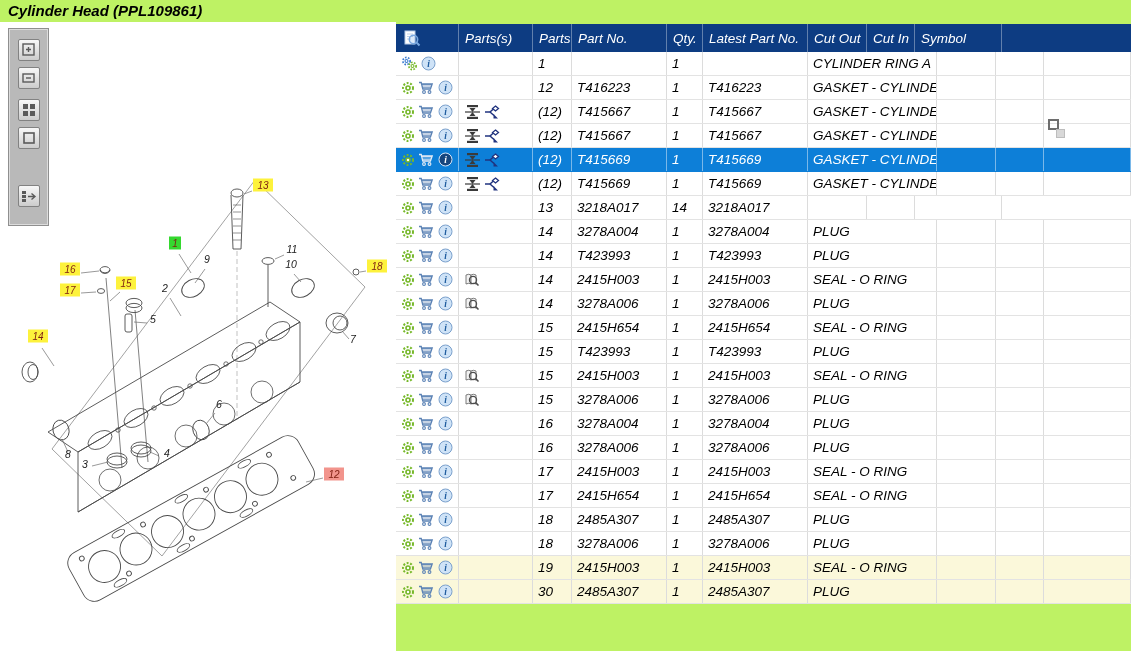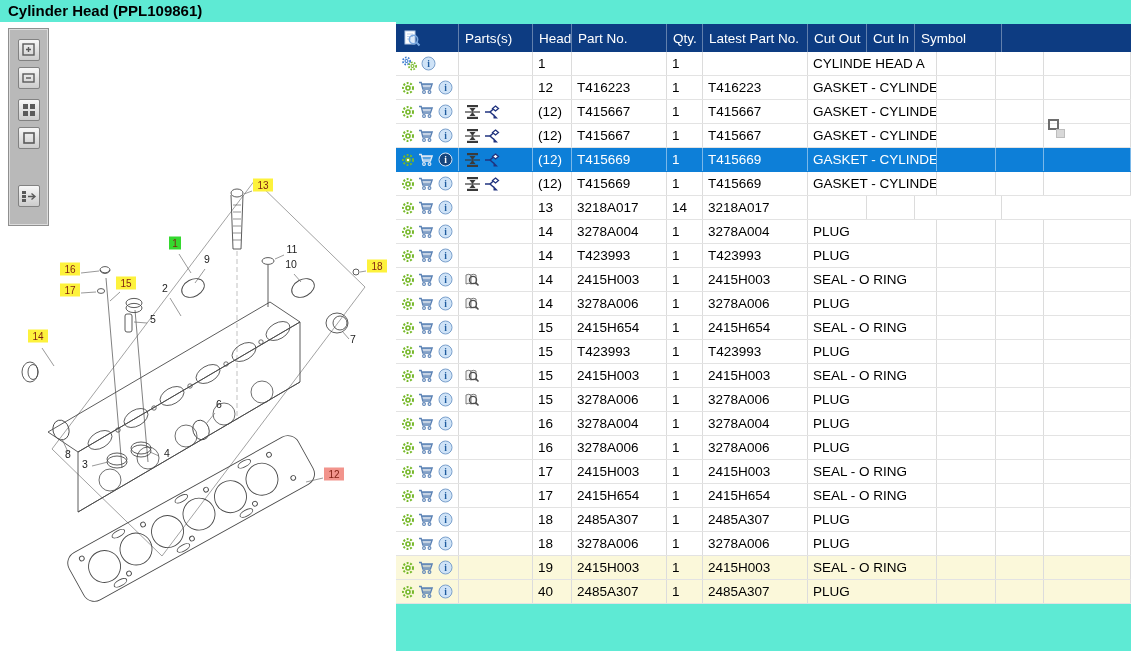--- a/index.html
+++ b/index.html
@@ -1,19 +1,19 @@
 <!DOCTYPE html>
 <html><head>
 <meta charset="utf-8">
 <style>
   * { margin:0; padding:0; box-sizing:border-box; }
   html,body { background:#fff; }
   .app {
     position:relative; width:1131px; height:651px; overflow:hidden;
-    font-family:"Liberation Sans", sans-serif; background:#5eead4;
+    font-family:"Liberation Sans", sans-serif; background:#bef264;font-style:italic;
   }
   .page-title {
     position:absolute; left:8px; top:2px; font-size:15px; font-weight:bold; color:#000;
   }
   
   .drawing-area { position:absolute; left:0; top:22px; width:396px; height:629px; background:#fff; }
   .drawing-svg { position:absolute; left:0; top:0; }
   .viewer-toolbar {
     position:absolute; left:8px; top:6px; width:41px; height:198px;
     background:#b9b9b9; border:1px solid #8f8f8f; box-shadow:inset 0 0 0 1px #dcdcdc;
@@ -285,21 +285,21 @@
           <span class="icon">
             <svg width="19" height="19" viewBox="0 0 19 19">
               <rect x="3" y="2" width="10" height="13" fill="#fff" stroke="#b9cde8" stroke-width="1"></rect>
               <path d="M5,5 h6 M5,7.5 h6 M5,10 h4" stroke="#b9cde8" stroke-width="0.9"></path>
               <circle cx="11.5" cy="10.5" r="4.2" fill="rgba(120,170,230,0.25)" stroke="#79a8e0" stroke-width="1.5"></circle>
               <path d="M14.5,13.5 L17.5,16.5" stroke="#79a8e0" stroke-width="2"></path>
             </svg>
           </span>
         </div>
         <div class="th" style="width: 74px;">Parts(s)</div>
-        <div class="th" style="width: 39px;">Head</div>
+        <div class="th" style="width: 39px;">Parts</div>
         <div class="th" style="width: 95px;">Part No.</div>
         <div class="th" style="width: 36px;">Qty.</div>
         <div class="th" style="width: 105px;">Latest Part No.</div>
         <div class="th" style="width: 59px;">Cut Out</div>
         <div class="th" style="width: 48px;">Cut In</div>
         <div class="th" style="width: 87px;">Symbol</div>
       </div>
     <div id="table-body">
         <div class="tr">
           <div class="td cell-icons" style="width: 63px;">
@@ -322,21 +322,21 @@
                 <circle class="info-bg" cx="7.5" cy="7.5" r="6.5" fill="#cfe3f7" stroke="#7aa0cc" stroke-width="1"></circle>
                 <text x="7.5" y="11" text-anchor="middle" font-size="9.5" font-weight="bold" font-family="Liberation Serif, serif" fill="#1f5c9e">i</text>
               </svg>
             </span>
           </div>
           <div class="td cell-icons" style="width: 74px;"></div>
           <div class="td" style="width: 39px;">1</div>
           <div class="td" style="width: 95px;"></div>
           <div class="td" style="width: 36px;">1</div>
           <div class="td" style="width: 105px;"></div>
-          <div class="td" style="width: 129px;">CYLINDE HEAD A</div>
+          <div class="td" style="width: 129px;">CYLINDER RING A</div>
           <div class="td" style="width: 59px;"></div>
           <div class="td" style="width: 48px;"></div>
           <div class="td" style="width: 87px;"></div>
         </div>
         <div class="tr">
           <div class="td cell-icons" style="width: 63px;">
             <span class="icon icon-gear">
               <svg width="14" height="14" viewBox="0 0 14 14">
                 <circle cx="7" cy="7" r="5" fill="none" stroke="#76b82a" stroke-width="2" stroke-dasharray="1.9 1.7"></circle>
                 <circle cx="7" cy="7" r="2.8" fill="#76b82a"></circle>
@@ -1193,21 +1193,21 @@
               </svg>
             </span>
             <span class="icon icon-info">
               <svg width="15" height="15" viewBox="0 0 15 15">
                 <circle class="info-bg" cx="7.5" cy="7.5" r="6.5" fill="#cfe3f7" stroke="#7aa0cc" stroke-width="1"></circle>
                 <text x="7.5" y="11" text-anchor="middle" font-size="9.5" font-weight="bold" font-family="Liberation Serif, serif" fill="#1f5c9e">i</text>
               </svg>
             </span>
           </div>
           <div class="td cell-icons" style="width: 74px;"></div>
-          <div class="td" style="width: 39px;">40</div>
+          <div class="td" style="width: 39px;">30</div>
           <div class="td" style="width: 95px;">2485A307</div>
           <div class="td" style="width: 36px;">1</div>
           <div class="td" style="width: 105px;">2485A307</div>
           <div class="td" style="width: 129px;">PLUG</div>
           <div class="td" style="width: 59px;"></div>
           <div class="td" style="width: 48px;"></div>
           <div class="td" style="width: 87px;"></div>
         </div>
       </div>
   </div>

